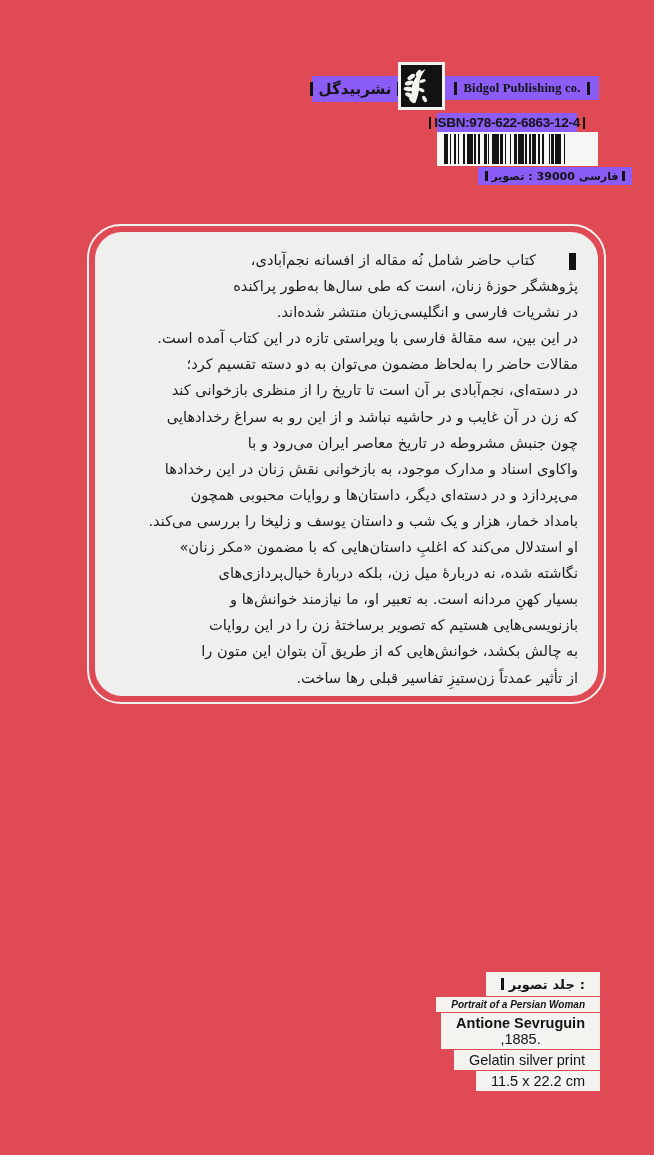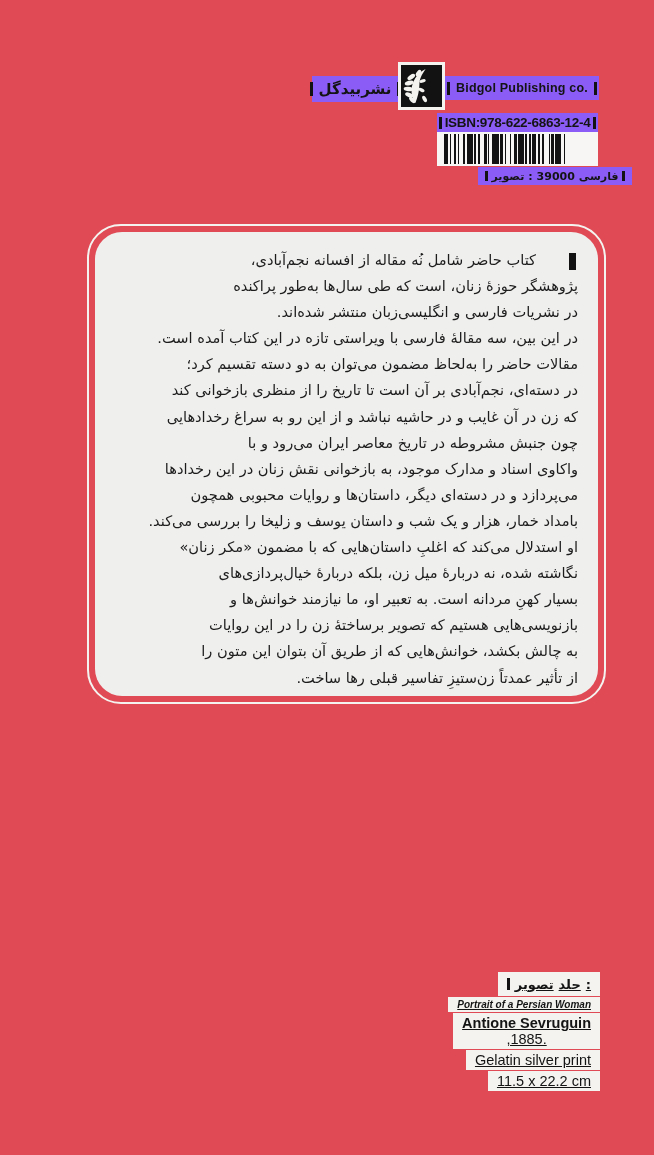--- a/index.html
+++ b/index.html
@@ -27,24 +27,24 @@
     flex:0 0 auto;
   }
   
   .nashr { left:312px; top:76px; width:86px; height:26px; font-size:15px; font-weight:bold; direction:rtl; }
   .nashr .bar { height:14px; }
   .logo-frame {
     position:absolute; left:398px; top:62px; width:47px; height:48px;
     background:#f4f3f0; padding:3px;
   }
   .logo-inner { width:100%; height:100%; background:#121212; position:relative; }
-  .pub { left:445px; top:76px; width:154px; height:24px; font-size:12.5px; font-weight:bold; font-family:Liberation Sans, sans-serif; letter-spacing:0.2px; }
+  .pub { left:445px; top:76px; width:154px; height:24px; font-size:12.5px; font-weight:bold; font-family:Liberation Serif, serif; letter-spacing:0.2px; }
   .pub .bar { height:13px; }
   
-  .isbn { left:437px; top:113px; width:161px; height:19px; font-size:13.5px; font-weight:bold; font-family:"Liberation Sans", sans-serif; gap:3px; letter-spacing:-0.3px;}
+  .isbn { left:437px; top:113px; width:140px; height:19px; font-size:13.5px; font-weight:bold; font-family:"Liberation Sans", sans-serif; gap:3px; letter-spacing:-0.3px;}
   .isbn .bar { height:12px; width:2.5px;}
   .barcode { position:absolute; left:437px; top:132px; width:161px; height:34px; background:#f7f6f4; padding:2px 7px; display:flex; align-items:stretch; }
   .barcode-bars { flex:1; display:flex; align-items:stretch; }
   .barcode-bars i { background:#121212; display:block; }
   .barcode-bars em { display:block; background:transparent; }
   .price { left:478px; top:167px; height:18px; padding:0 7px; font-size:11px; font-weight:bold; direction:ltr; gap:4px; }
   .price .bar { height:10px; width:2.5px; }
   
   .desc-outline {
     position:absolute; left:87px; top:224px; width:519px; height:480px;
@@ -68,26 +68,25 @@
     color:#1c1c1c;
     text-indent:42px;
   }
   
   .credits {
     position:absolute; top:971px; right:54px;
     display:flex; flex-direction:column; align-items:flex-end;
   }
   .credit-box {
     background:#f4f3f0;
-    padding:2px 9px;
+    padding:2px 15px;
     margin-top:1px;
     display:flex; align-items:center; gap:5px;
     white-space:nowrap;
     font-size:14.5px;
-    text-decoration:underline;
   }
   .cover-label { font-size:13px; font-weight:bold; direction:ltr; height:24px; }
   .cover-label .bar { height:12px; }
   .art-title { font-family:"Liberation Sans", sans-serif; font-style:italic; font-weight:bold; font-size:10px; }
   .art-line  { font-family:"Liberation Sans", sans-serif; gap:0;flex-direction:column; }
   .artist { font-weight:bold; }
 </style>
 </head>
 <body>
 

